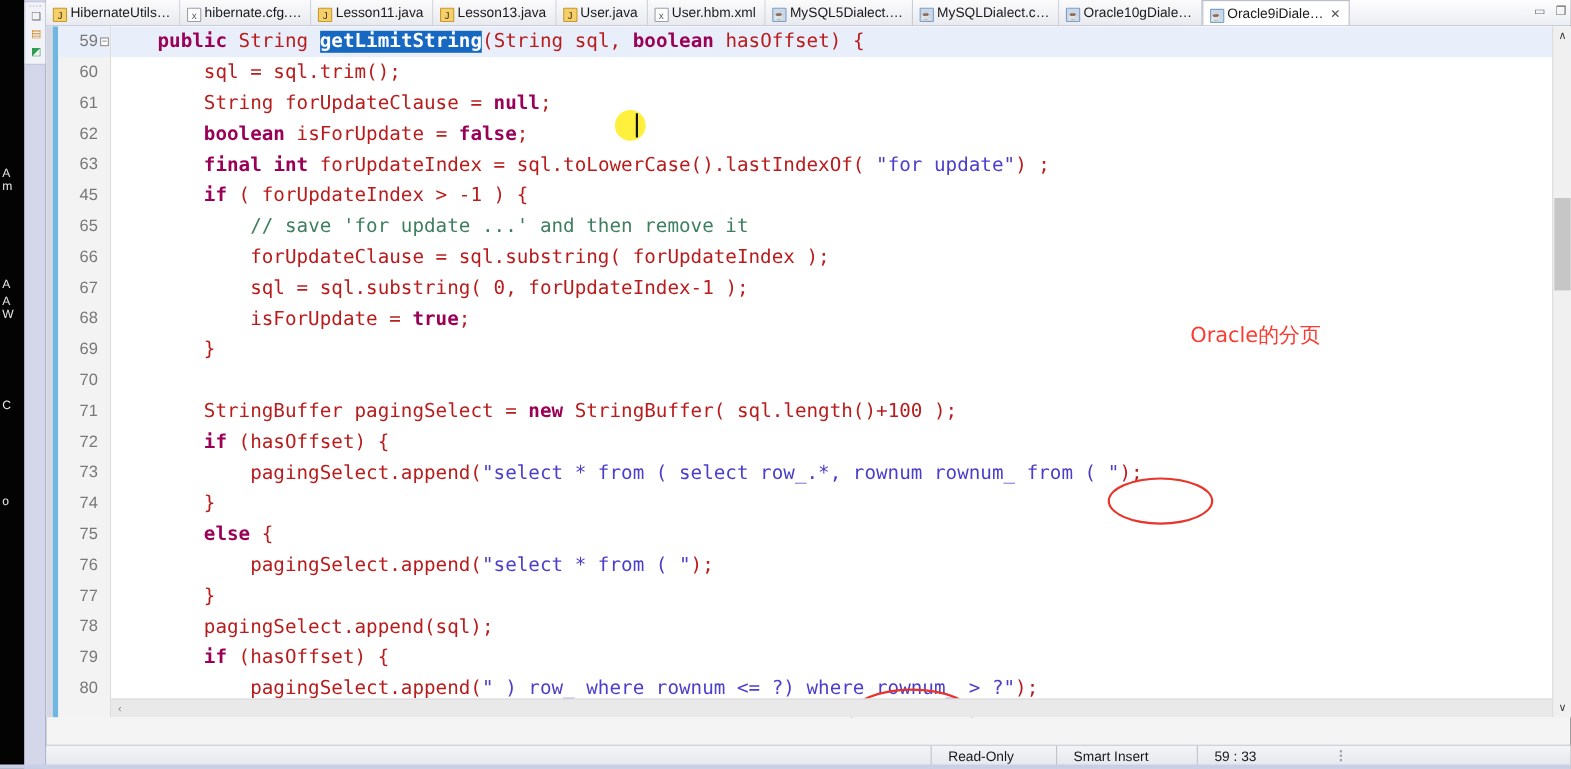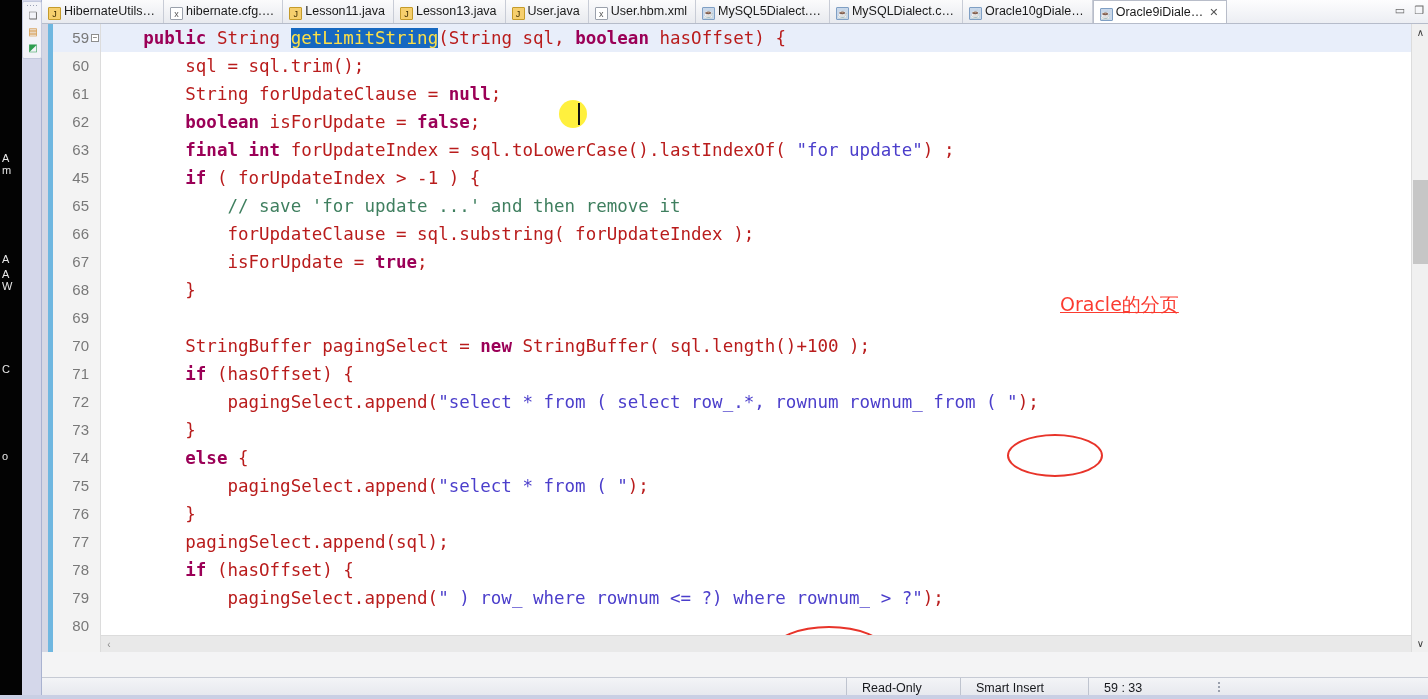--- a/index.html
+++ b/index.html
@@ -165,21 +165,21 @@
     border: 1px solid #8e8e8e;
     background: #ffffff;
     font-size: 8px; line-height: 6px; text-align: center; color: #444;
   }
 
   
   .kw   { color: #9b0057; font-weight: bold; }
   .str  { color: #4b3ecb; }
   .cmt  { color: #3f7f5f; }
   .pl   { color: #b91c1c; }
-  .sel  { background: #1668c1; color: #fde047; }
+  .sel  { background: #1668c1; color: #ffffff; font-weight: bold; }
 
   
   .cursor-bubble {
     position: absolute;
     width: 28px; height: 28px;
     border-radius: 50%;
     background: #ffef2e;
     opacity: .92;
   }
   .cursor-bar {
@@ -326,36 +326,37 @@
       <div class="code-area" id="codearea">
 
       <div class="line cur"><span class="pl">    </span><span class="kw">public</span><span class="pl"> </span><span class="pl">String</span><span class="pl"> </span><span class="sel">getLimitString</span><span class="pl">(</span><span class="pl">String</span><span class="pl"> sql, </span><span class="kw">boolean</span><span class="pl"> hasOffset) {</span></div>
           <div class="line"><span class="pl">        sql = sql.trim();</span></div>
           <div class="line"><span class="pl">        </span><span class="pl">String</span><span class="pl"> forUpdateClause = </span><span class="kw">null</span><span class="pl">;</span></div>
           <div class="line"><span class="pl">        </span><span class="kw">boolean</span><span class="pl"> isForUpdate = </span><span class="kw">false</span><span class="pl">;</span></div>
           <div class="line"><span class="pl">        </span><span class="kw">final</span><span class="pl"> </span><span class="kw">int</span><span class="pl"> forUpdateIndex = sql.toLowerCase().lastIndexOf( </span><span class="str">"for update"</span><span class="pl">) ;</span></div>
           <div class="line"><span class="pl">        </span><span class="kw">if</span><span class="pl"> ( forUpdateIndex &gt; -1 ) {</span></div>
           <div class="line"><span class="pl">            </span><span class="cmt">// save 'for update ...' and then remove it</span></div>
           <div class="line"><span class="pl">            forUpdateClause = sql.substring( forUpdateIndex );</span></div>
+          <div class="line"><span class="pl">            sql = sql.substring( </span><span class="pl">0</span><span class="pl">, forUpdateIndex-</span><span class="pl">1</span><span class="pl"> );</span></div>
           <div class="line"><span class="pl">            isForUpdate = </span><span class="kw">true</span><span class="pl">;</span></div>
           <div class="line"><span class="pl">        }</span></div>
           <div class="line"><span class="pl"></span></div>
           <div class="line"><span class="pl">        </span><span class="pl">StringBuffer</span><span class="pl"> pagingSelect = </span><span class="kw">new</span><span class="pl"> StringBuffer( sql.length()+</span><span class="pl">100</span><span class="pl"> );</span></div>
           <div class="line"><span class="pl">        </span><span class="kw">if</span><span class="pl"> (hasOffset) {</span></div>
           <div class="line"><span class="pl">            pagingSelect.append(</span><span class="str">"select * from ( select row_.*, rownum rownum_ from ( "</span><span class="pl">);</span></div>
           <div class="line"><span class="pl">        }</span></div>
           <div class="line"><span class="pl">        </span><span class="kw">else</span><span class="pl"> {</span></div>
           <div class="line"><span class="pl">            pagingSelect.append(</span><span class="str">"select * from ( "</span><span class="pl">);</span></div>
           <div class="line"><span class="pl">        }</span></div>
           <div class="line"><span class="pl">        pagingSelect.append(sql);</span></div>
           <div class="line"><span class="pl">        </span><span class="kw">if</span><span class="pl"> (hasOffset) {</span></div>
           <div class="line"><span class="pl">            pagingSelect.append(</span><span class="str">" ) row_ where rownum &lt;= ?) where rownum_ &gt; ?"</span><span class="pl">);</span></div>
           <div class="cursor-bubble" style="left:458px; top:76px;"></div>
           <div class="cursor-bar" style="left:477px; top:79px;"></div>
-          <div class="anno-text" style="left:959px; top:268px;text-decoration:underline;">Oracle的分页</div>
+          <div class="anno-text" style="left:981px; top:268px;">Oracle的分页</div>
           <div class="ellipse" style="left:906px; top:410px; width:96px; height:43px;"></div>
           <div class="ellipse" style="left:672px; top:602px; width:112px; height:48px;"></div>
         </div>
 
       <div class="hscroll">
         <div class="arrow" style="left:0">‹</div>
       </div>
       <div class="corner-grip">⁒</div>
     </div>
 

